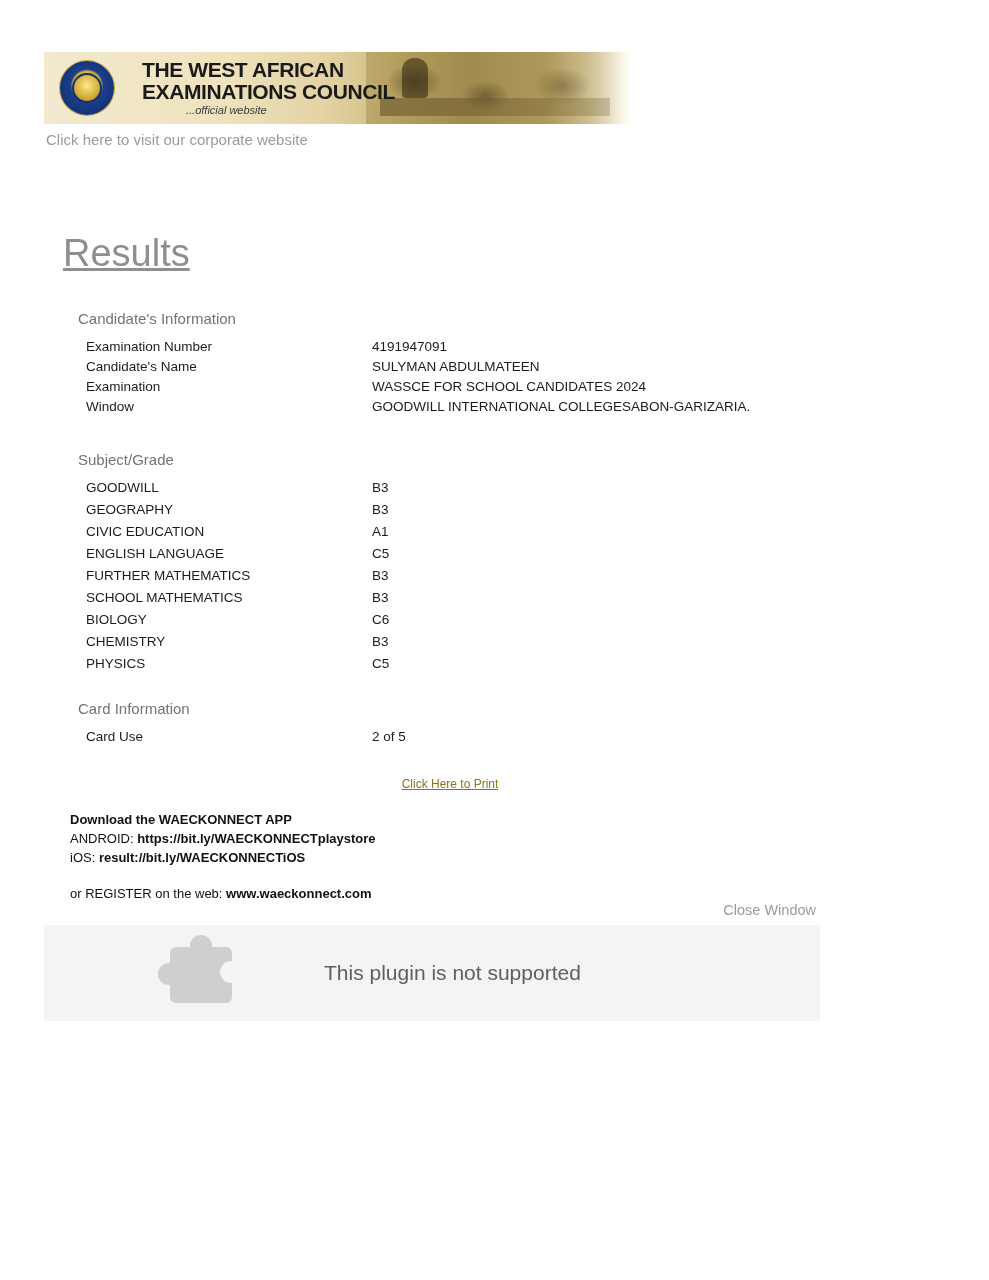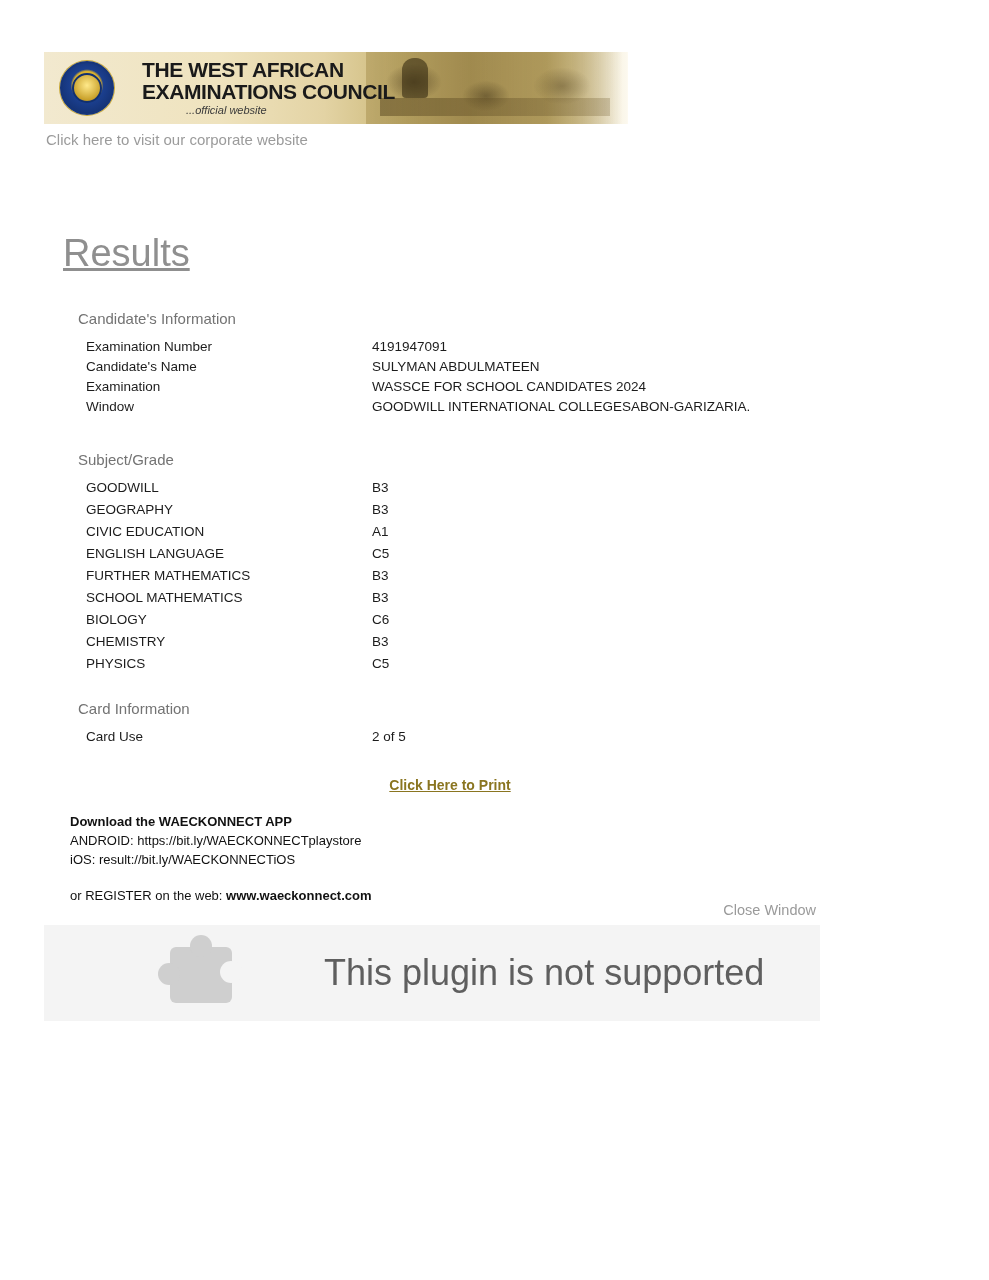--- a/index.html
+++ b/index.html
@@ -169,22 +169,22 @@
   table.grades td {
     padding: 0 0 7px 0;
     vertical-align: top;
   }
   table.grades td.sub { width: 286px; padding-left: 8px; }
 
   .print-link {
     display: block;
     text-align: center;
     margin-top: 28px;
-    font-size: 14px;
-    font-weight: bold;
+    font-size: 12px;
+    font-weight: normal;
     color: #8a7520;
     text-decoration: underline;
     width: 744px;
   }
 
   .note {
     margin-top: 8px;
     font-size: 12.8px;
     font-weight: bold;
     color: #111;
@@ -196,21 +196,21 @@
 
   .download-block {
     margin-top: 20px;
     font-size: 13px;
     line-height: 1.45;
     color: #111;
     margin-left: -8px;
   }
   .download-block .hd { font-weight: bold; }
   .download-block .lbl { font-weight: normal; }
-  .download-block .url { font-weight: normal; text-align: right; }
+  .download-block .url { font-weight: bold; text-align: right; }
   .register-line {
     margin-top: 18px;
     font-size: 13px;
     color: #111;
     margin-left: -8px;
   }
   .register-line .url { font-weight: bold; }
 
   .close-window {
     position: absolute;
@@ -261,21 +261,21 @@
   }
   .puzzle .notch {
     position: absolute;
     left: 58px; top: 22px;
     width: 22px; height: 22px;
     background: #f4f4f4;
     border-radius: 50%;
   }
   .plugin-msg {
     margin-left: 78px;
-    font-size: 36px;
+    font-size: 21px;
     color: #5f5f5f;
     font-weight: normal;
   }
 </style>
 </head>
 <body>
 
 <div class="banner">
   <div class="banner-photo"></div>
   <div class="seal">

